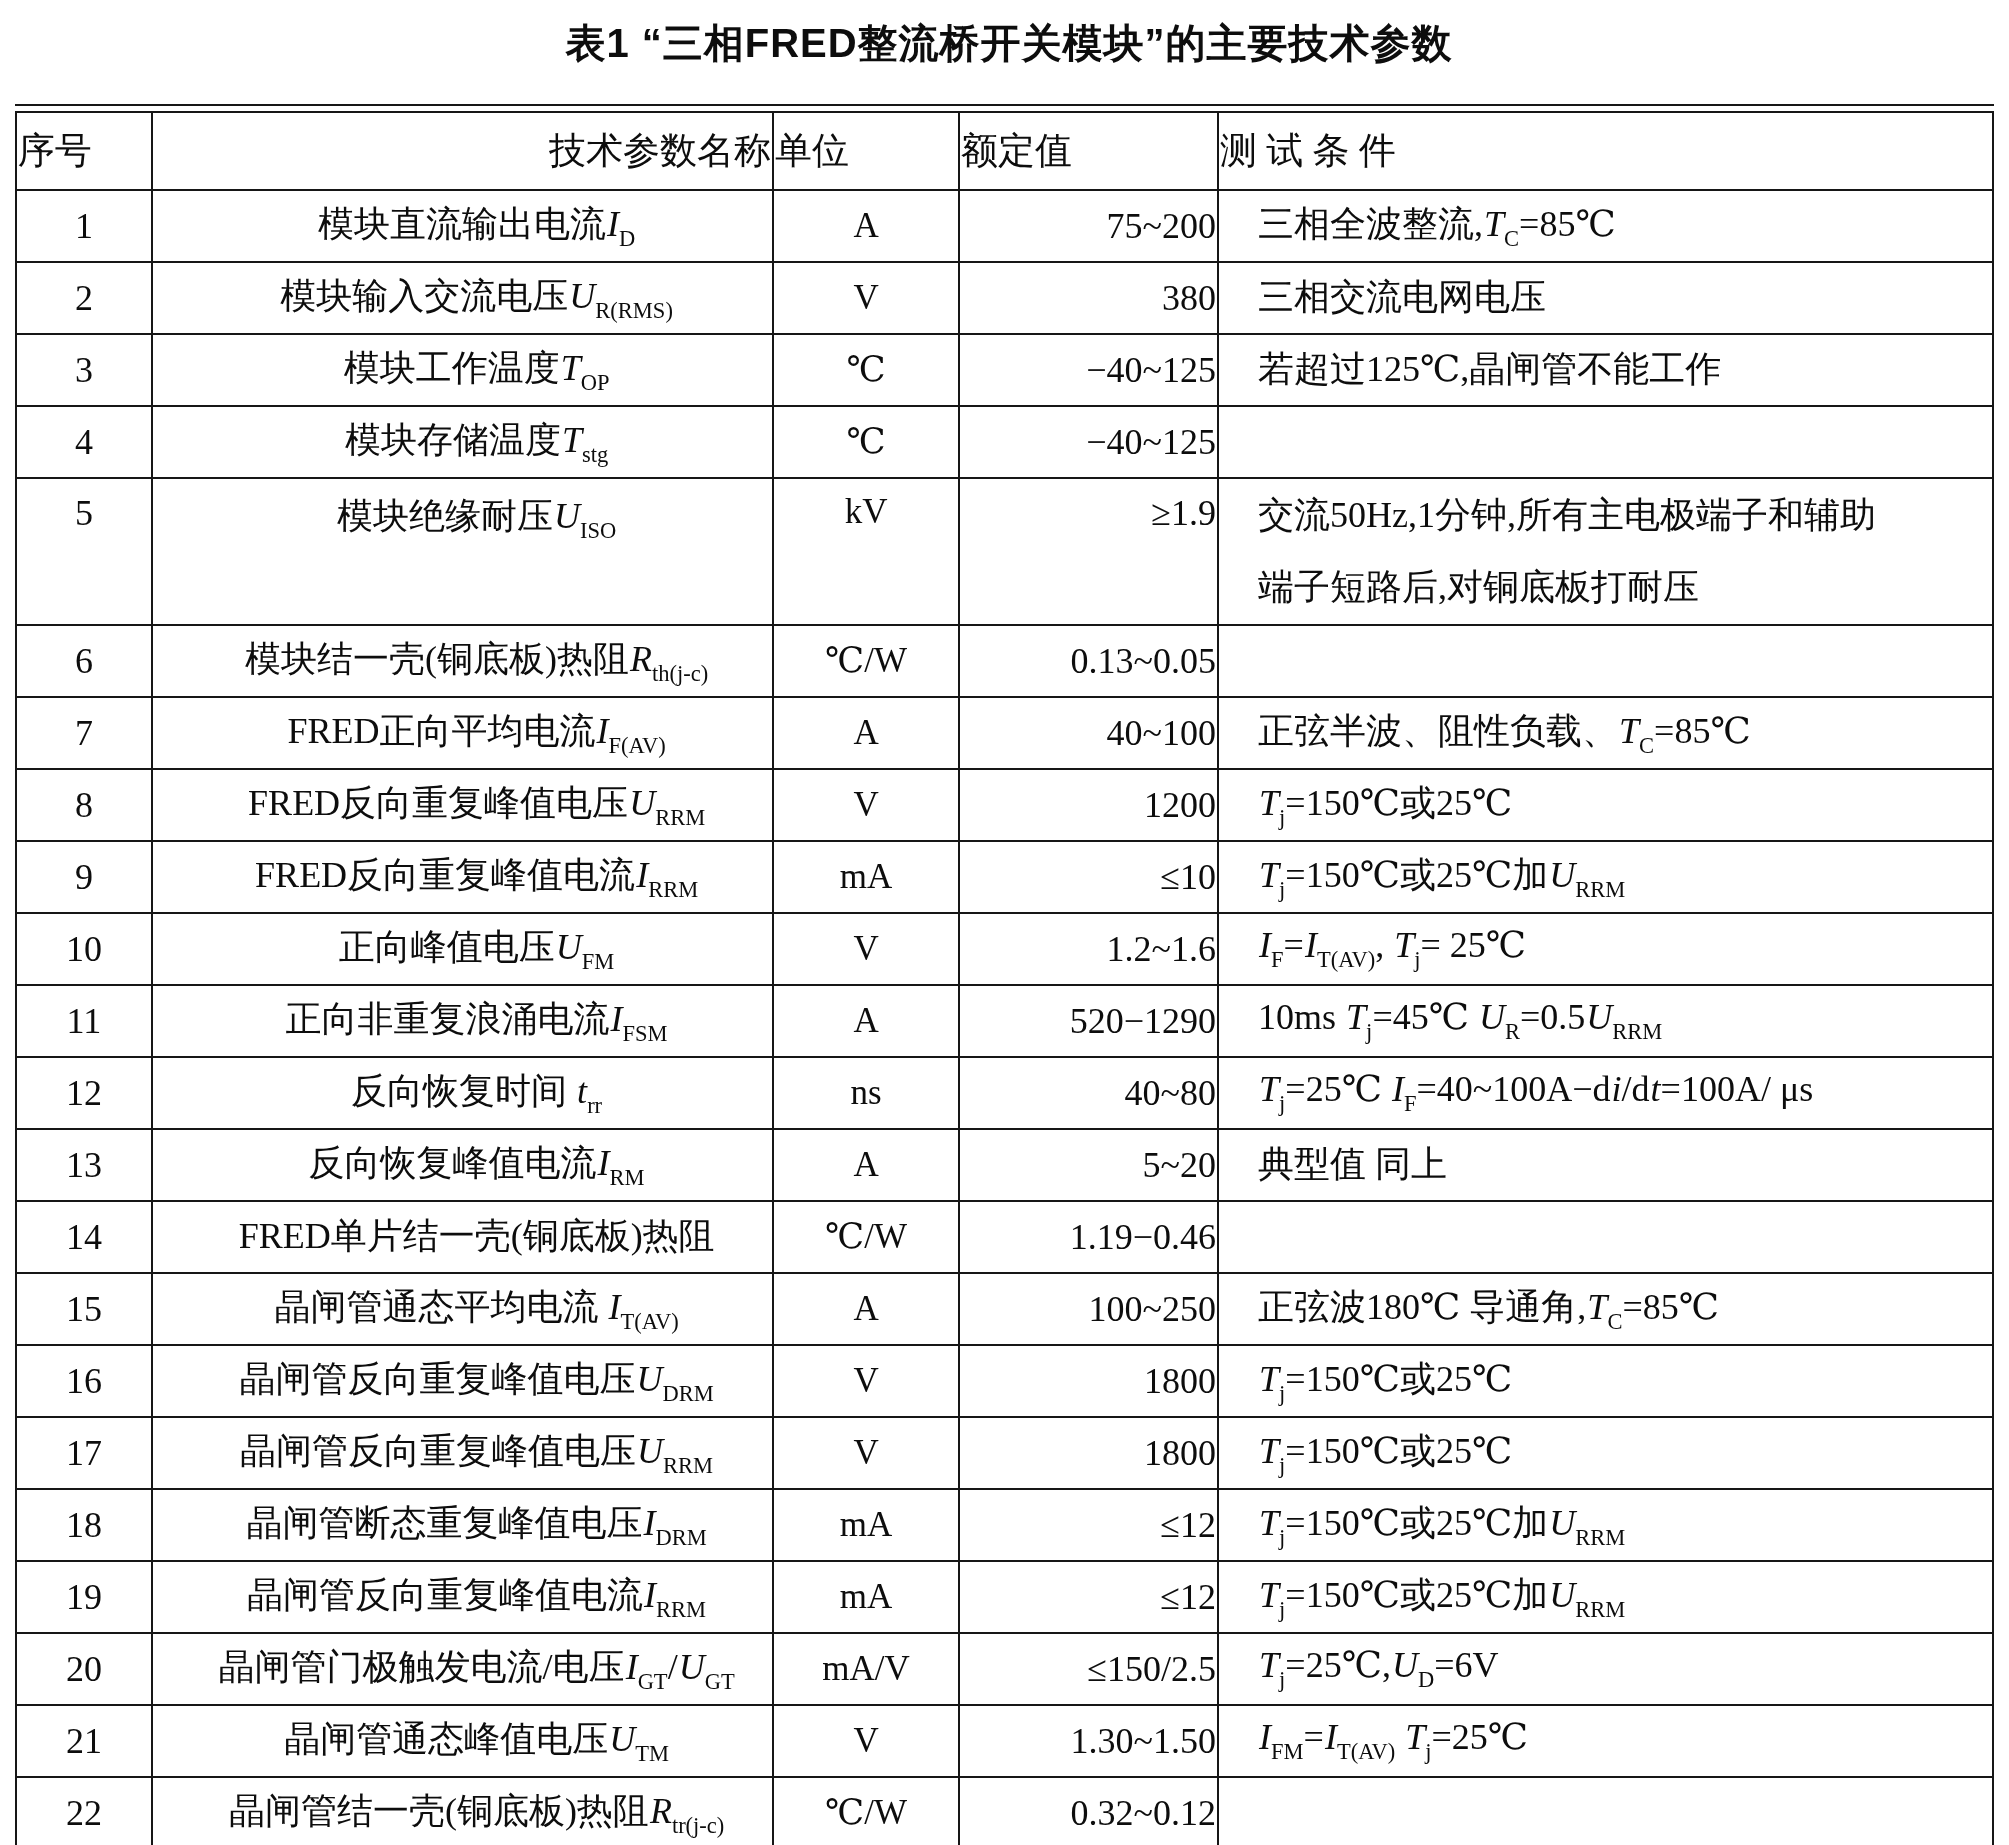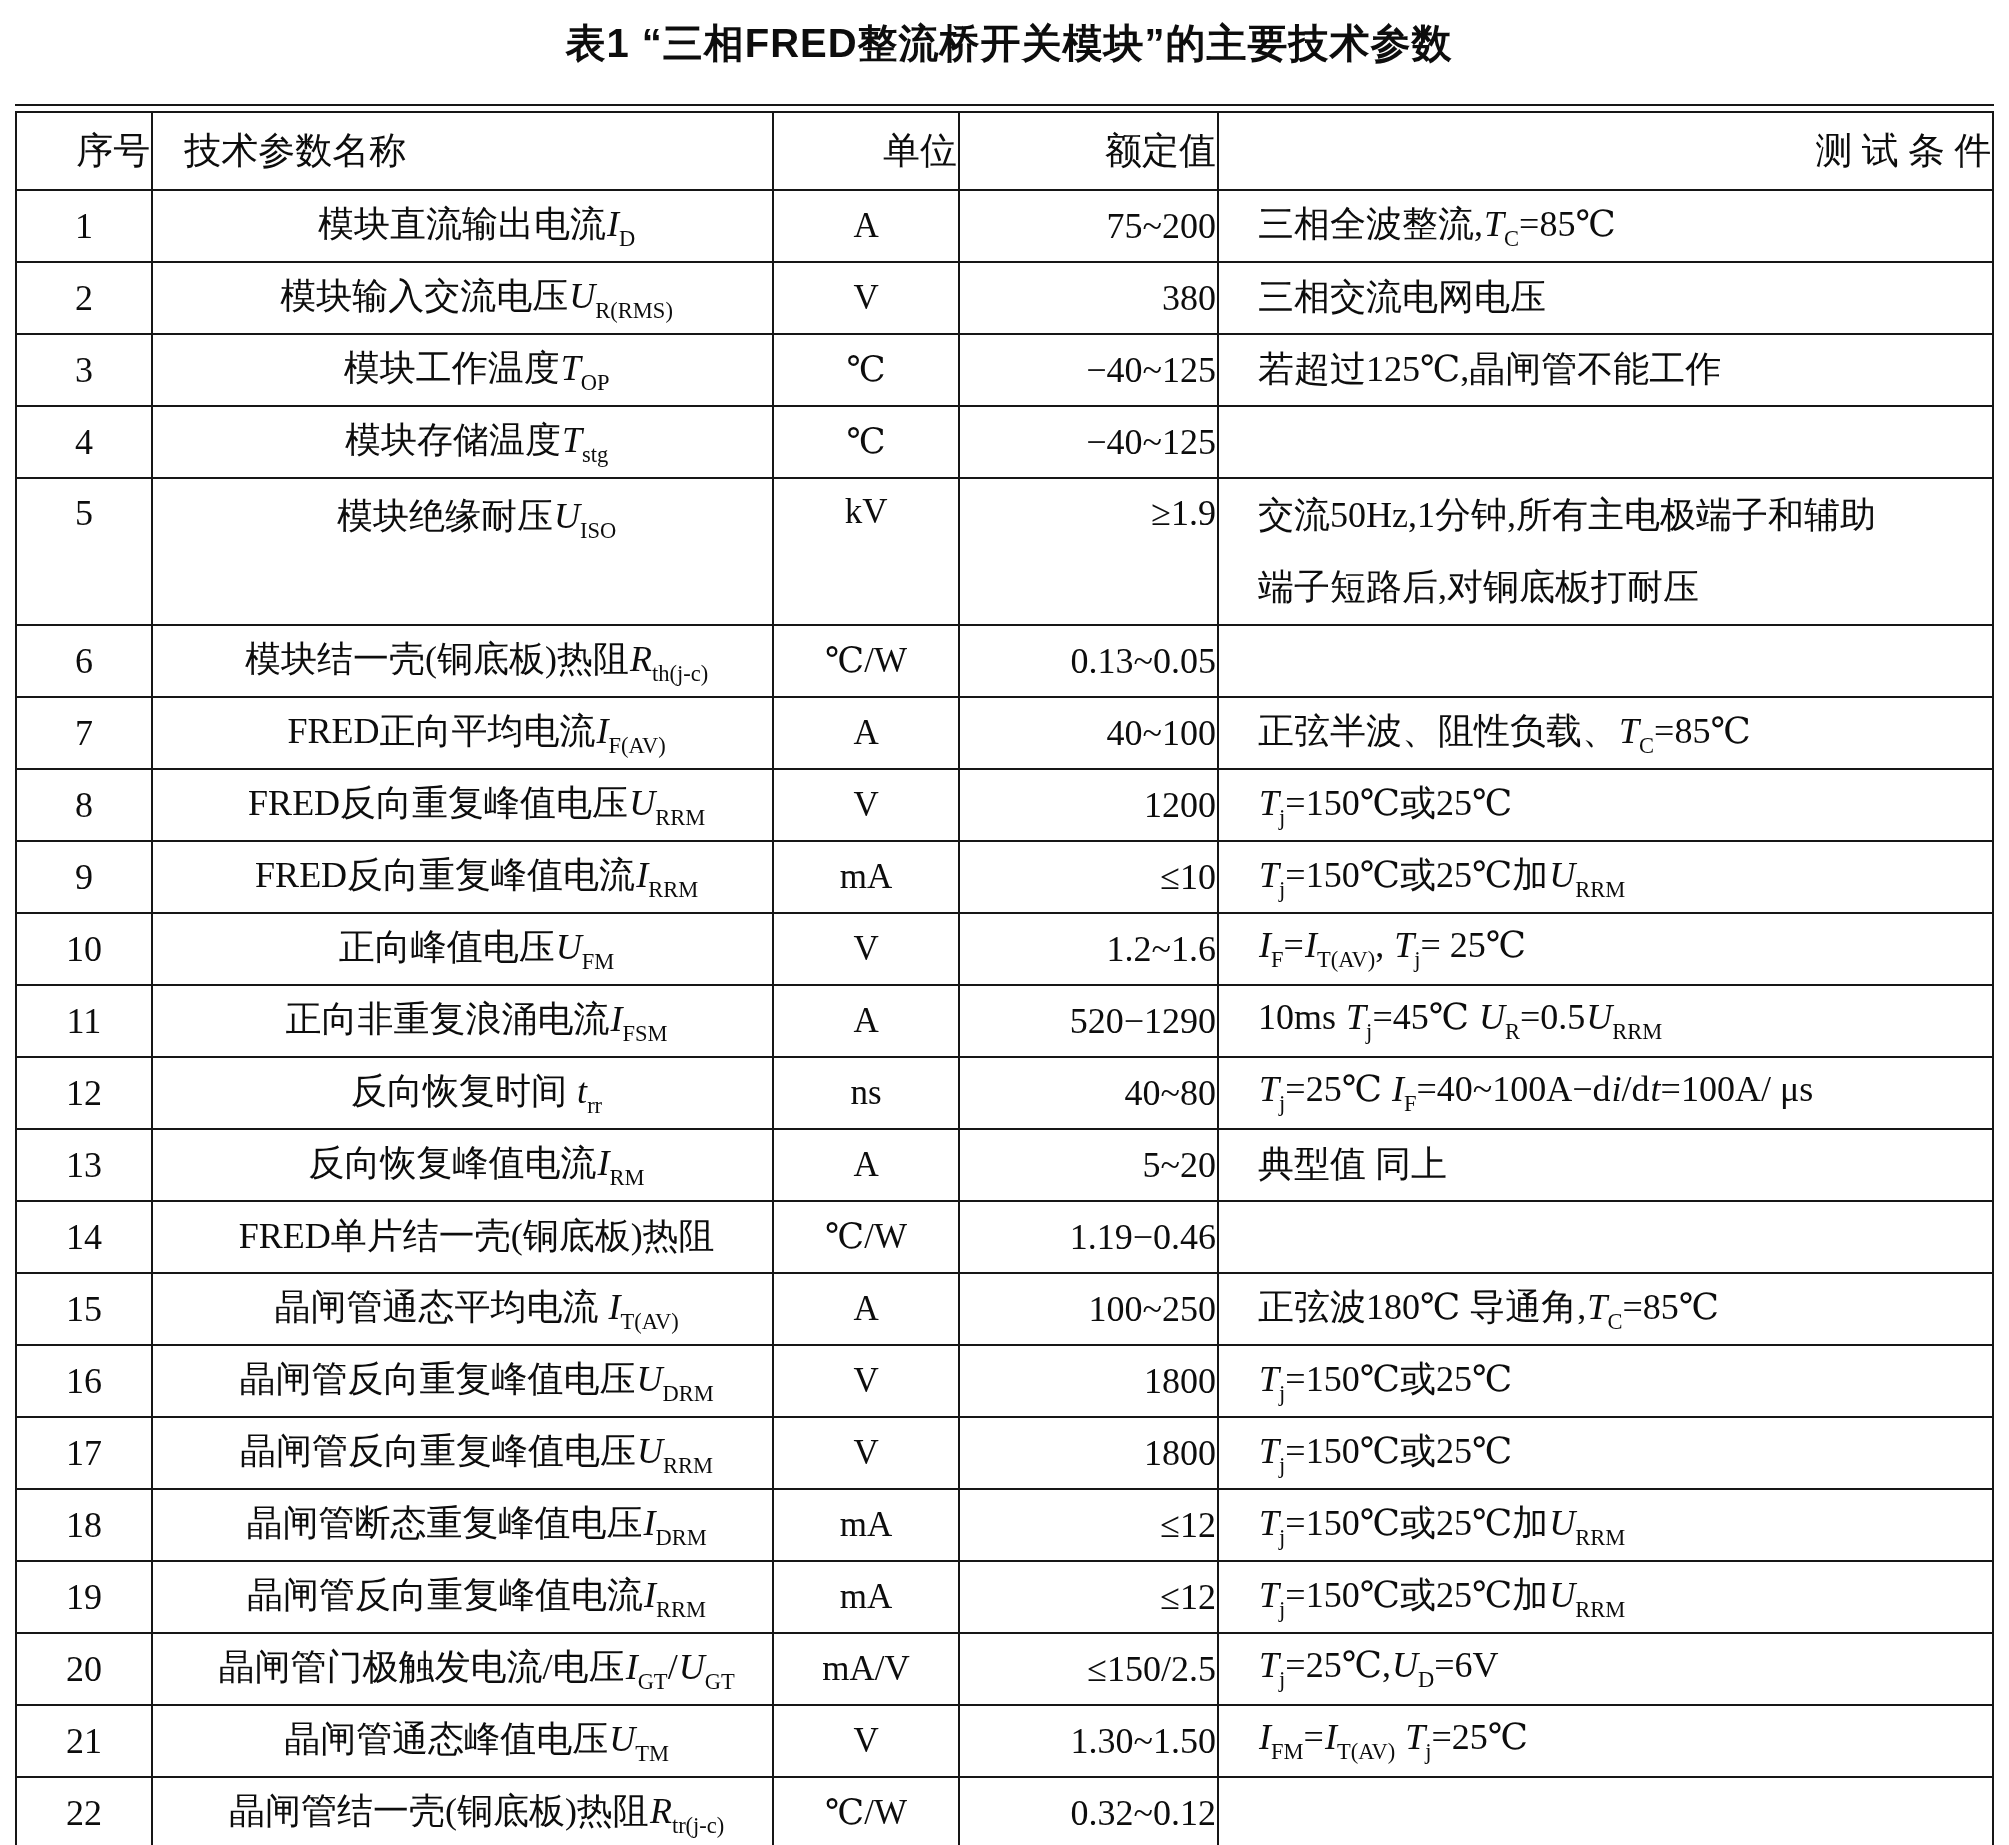--- a/index.html
+++ b/index.html
@@ -41,23 +41,23 @@
   }
   thead th{ border-bottom:2.9px solid #161616; }
 
   col.w-no{width:6.9%;} col.w-name{width:31.4%;} col.w-unit{width:9.4%;}
   col.w-val{width:13.1%;} col.w-cond{width:39.2%;}
 
   th{
     height:74px;
     font-weight:400;
     font-size:37px;
-    text-align:right;
-  }
-  th.h-name{ text-align:left; padding-left:31px; }
+    text-align:left;
+  }
+  th.h-name{ text-align:right; padding-left:31px; }
 
   tbody tr{ height:72px; }
   tbody tr.tall{ height:144px; }
 
   td{ font-size:36px; vertical-align:middle; }
   .c-no  { text-align:center; }
   .c-name{ text-align:center; padding-left:29px; }
   .c-unit{ text-align:center; font-size:35px; }
   .c-val { text-align:right; padding-left:45px; }
   .c-cond{ text-align:left; padding-left:39px; }

